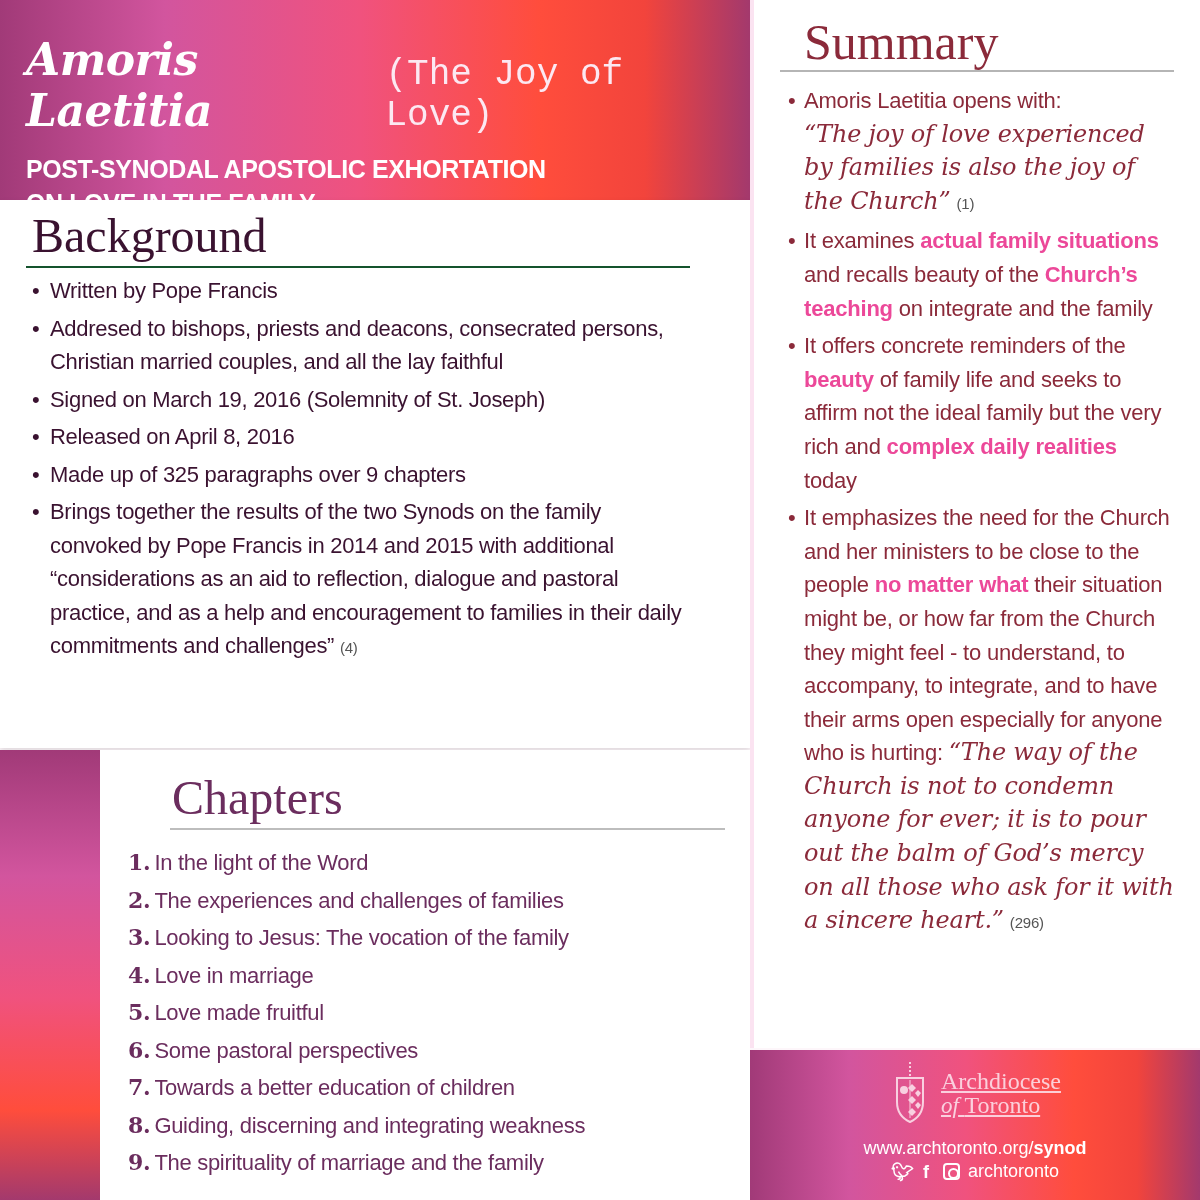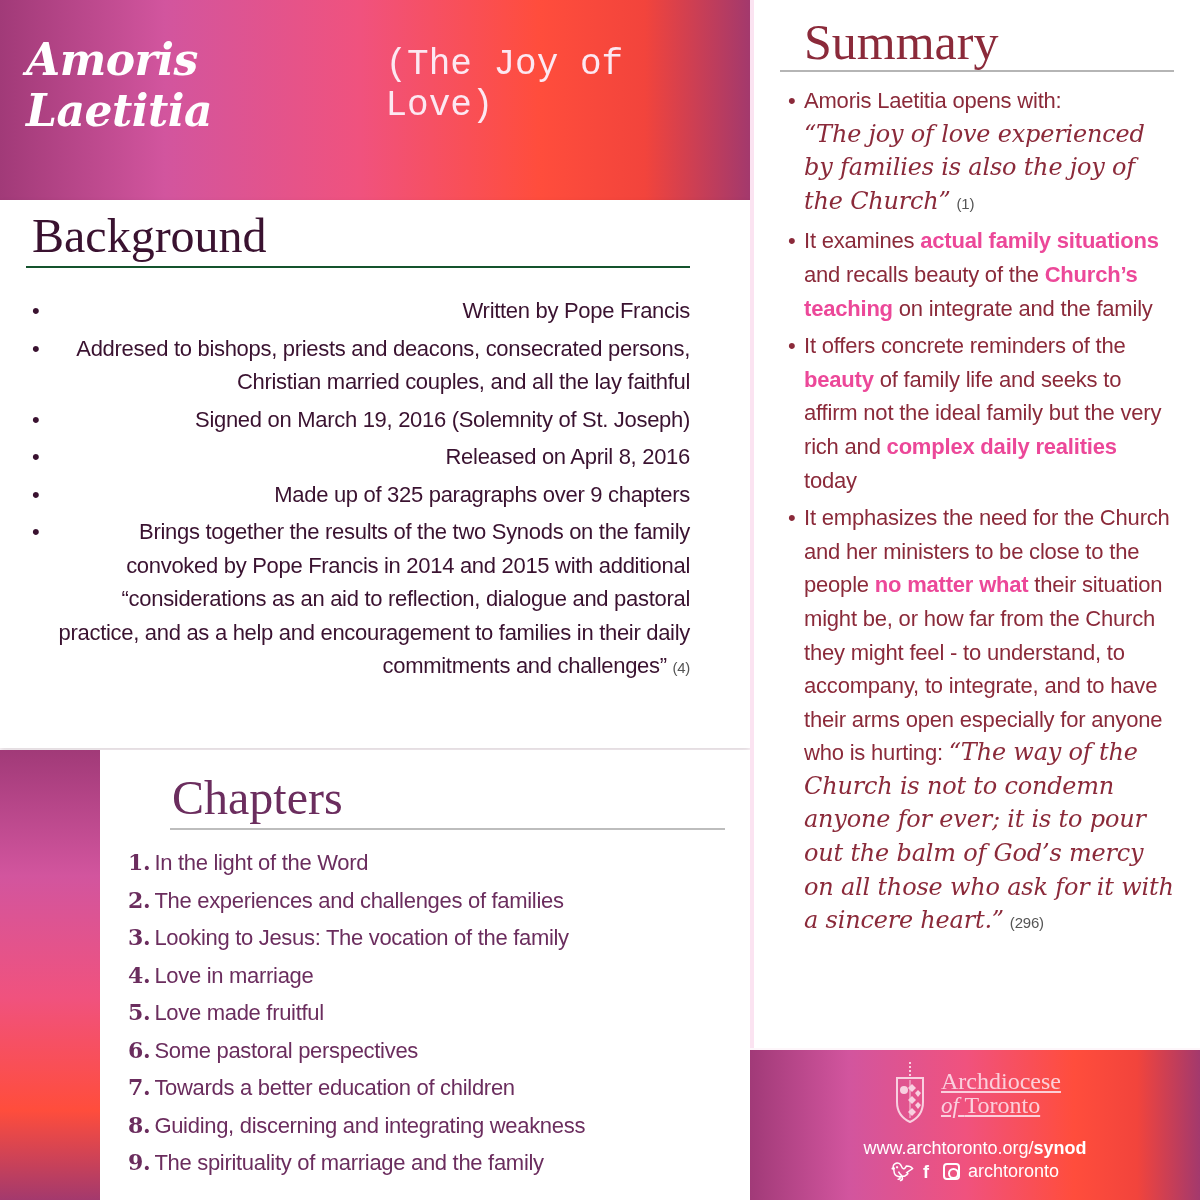--- a/index.html
+++ b/index.html
@@ -4,30 +4,30 @@
 <style>
   * { box-sizing: border-box; margin: 0; padding: 0; }
   html, body { width: 1200px; height: 1200px; overflow: hidden; background: #fdf6fa; }
   body { position: relative; font-family: "Liberation Sans", sans-serif; }
 
   .grad-h { background: linear-gradient(90deg, #a13a78 0%, #d2559e 22%, #f0527e 48%, #ff4d3c 72%, #f2443c 86%, #a3396d 100%); }
   .grad-v { background: linear-gradient(180deg, #a13a78 0%, #d2559e 28%, #f0527e 55%, #ff4d3c 80%, #a3396d 100%); }
 
   
   .header { position: absolute; left: 0; top: 0; width: 750px; height: 200px; padding: 34px 24px 0 26px; }
-  .title-row { display: flex; align-items: center; gap: 14px; color: #fff; }
+  .title-row { display: flex; align-items: flex-end; gap: 14px; color: #fff; }
   .title-main { font-family: "DejaVu Serif", serif; font-style: italic; font-weight: bold; font-size: 44px; letter-spacing: -0.5px; }
   .title-sub { font-family: Liberation Mono, monospace; font-size: 36px; color: #fce8f2; }
   .subtitle { margin-top: 16px; color: #fff; font-weight: bold; font-size: 25px; line-height: 34px; letter-spacing: -0.4px; }
 
   
   .bg-card { position: absolute; left: 0; top: 200px; width: 750px; height: 548px; background: #fff; padding: 8px 60px 0 26px; box-shadow: 0 3px 6px rgba(0,0,0,0.12); }
   .section-h { font-family: "Liberation Serif", serif; font-size: 48px; line-height: 56px; padding-bottom: 2px; border-bottom: 2px solid #14532d; }
   .bg-card .section-h { color: #3a1230; padding-left: 6px; }
-  .bg-list { list-style: none; margin-top: 26px; color: #3a1230; font-size: 22px; line-height: 33.5px; letter-spacing: -0.3px; text-align: right; }
+  .bg-list { list-style: none; margin-top: 6px; color: #3a1230; font-size: 22px; line-height: 33.5px; letter-spacing: -0.3px; }
   .bg-list li { position: relative; padding-left: 24px; margin-bottom: 4px; }
   .bg-list li::before { content: "•"; position: absolute; left: 6px; top: 0; }
   .ref { font-size: 15px; color: #555; }
 
   
   .ch-strip { position: absolute; left: 0; top: 750px; width: 100px; height: 450px; }
   .ch-card { position: absolute; left: 100px; top: 750px; width: 650px; height: 450px; background: #fff; padding: 20px 25px 0 28px; }
   .ch-card .section-h { color: #6b2d5e; border-bottom-color: #bdbdbd; padding-left: 2px; margin-left: 42px; }
   .ch-list { list-style: none; margin-top: 14px; color: #6b2d5e; font-size: 22px; line-height: 37.5px; letter-spacing: -0.3px; }
   .ch-num { font-family: "DejaVu Serif", serif; font-weight: bold; font-size: 22px; margin-right: 4px; }
@@ -54,20 +54,24 @@
   .ig { border: 2px solid #fff; border-radius: 4px; width: 17px; height: 17px; position: relative; }
   .ig::after { content: ""; position: absolute; left: 3px; top: 3px; width: 7px; height: 7px; border: 2px solid #fff; border-radius: 50%; }
 </style>
 </head>
 <body>
 
 <div class="header grad-h">
   <div class="title-row">
     <span class="title-main">Amoris Laetitia</span>
     <span class="title-sub">(The Joy of Love)</span>
+  </div>
+  <div class="subtitle">
+    <div>POST-SYNODAL APOSTOLIC EXHORTATION</div>
+    <div>ON LOVE IN THE FAMILY</div>
   </div>
 </div>
 
 <div class="bg-card">
   <div class="section-h">Background</div>
   <ul class="bg-list">
     <li>Written by Pope Francis</li>
     <li>Addresed to bishops, priests and deacons, consecrated persons, Christian married couples, and all the lay faithful</li>
     <li>Signed on March 19, 2016 (Solemnity of St. Joseph)</li>
     <li>Released on April 8, 2016</li>

